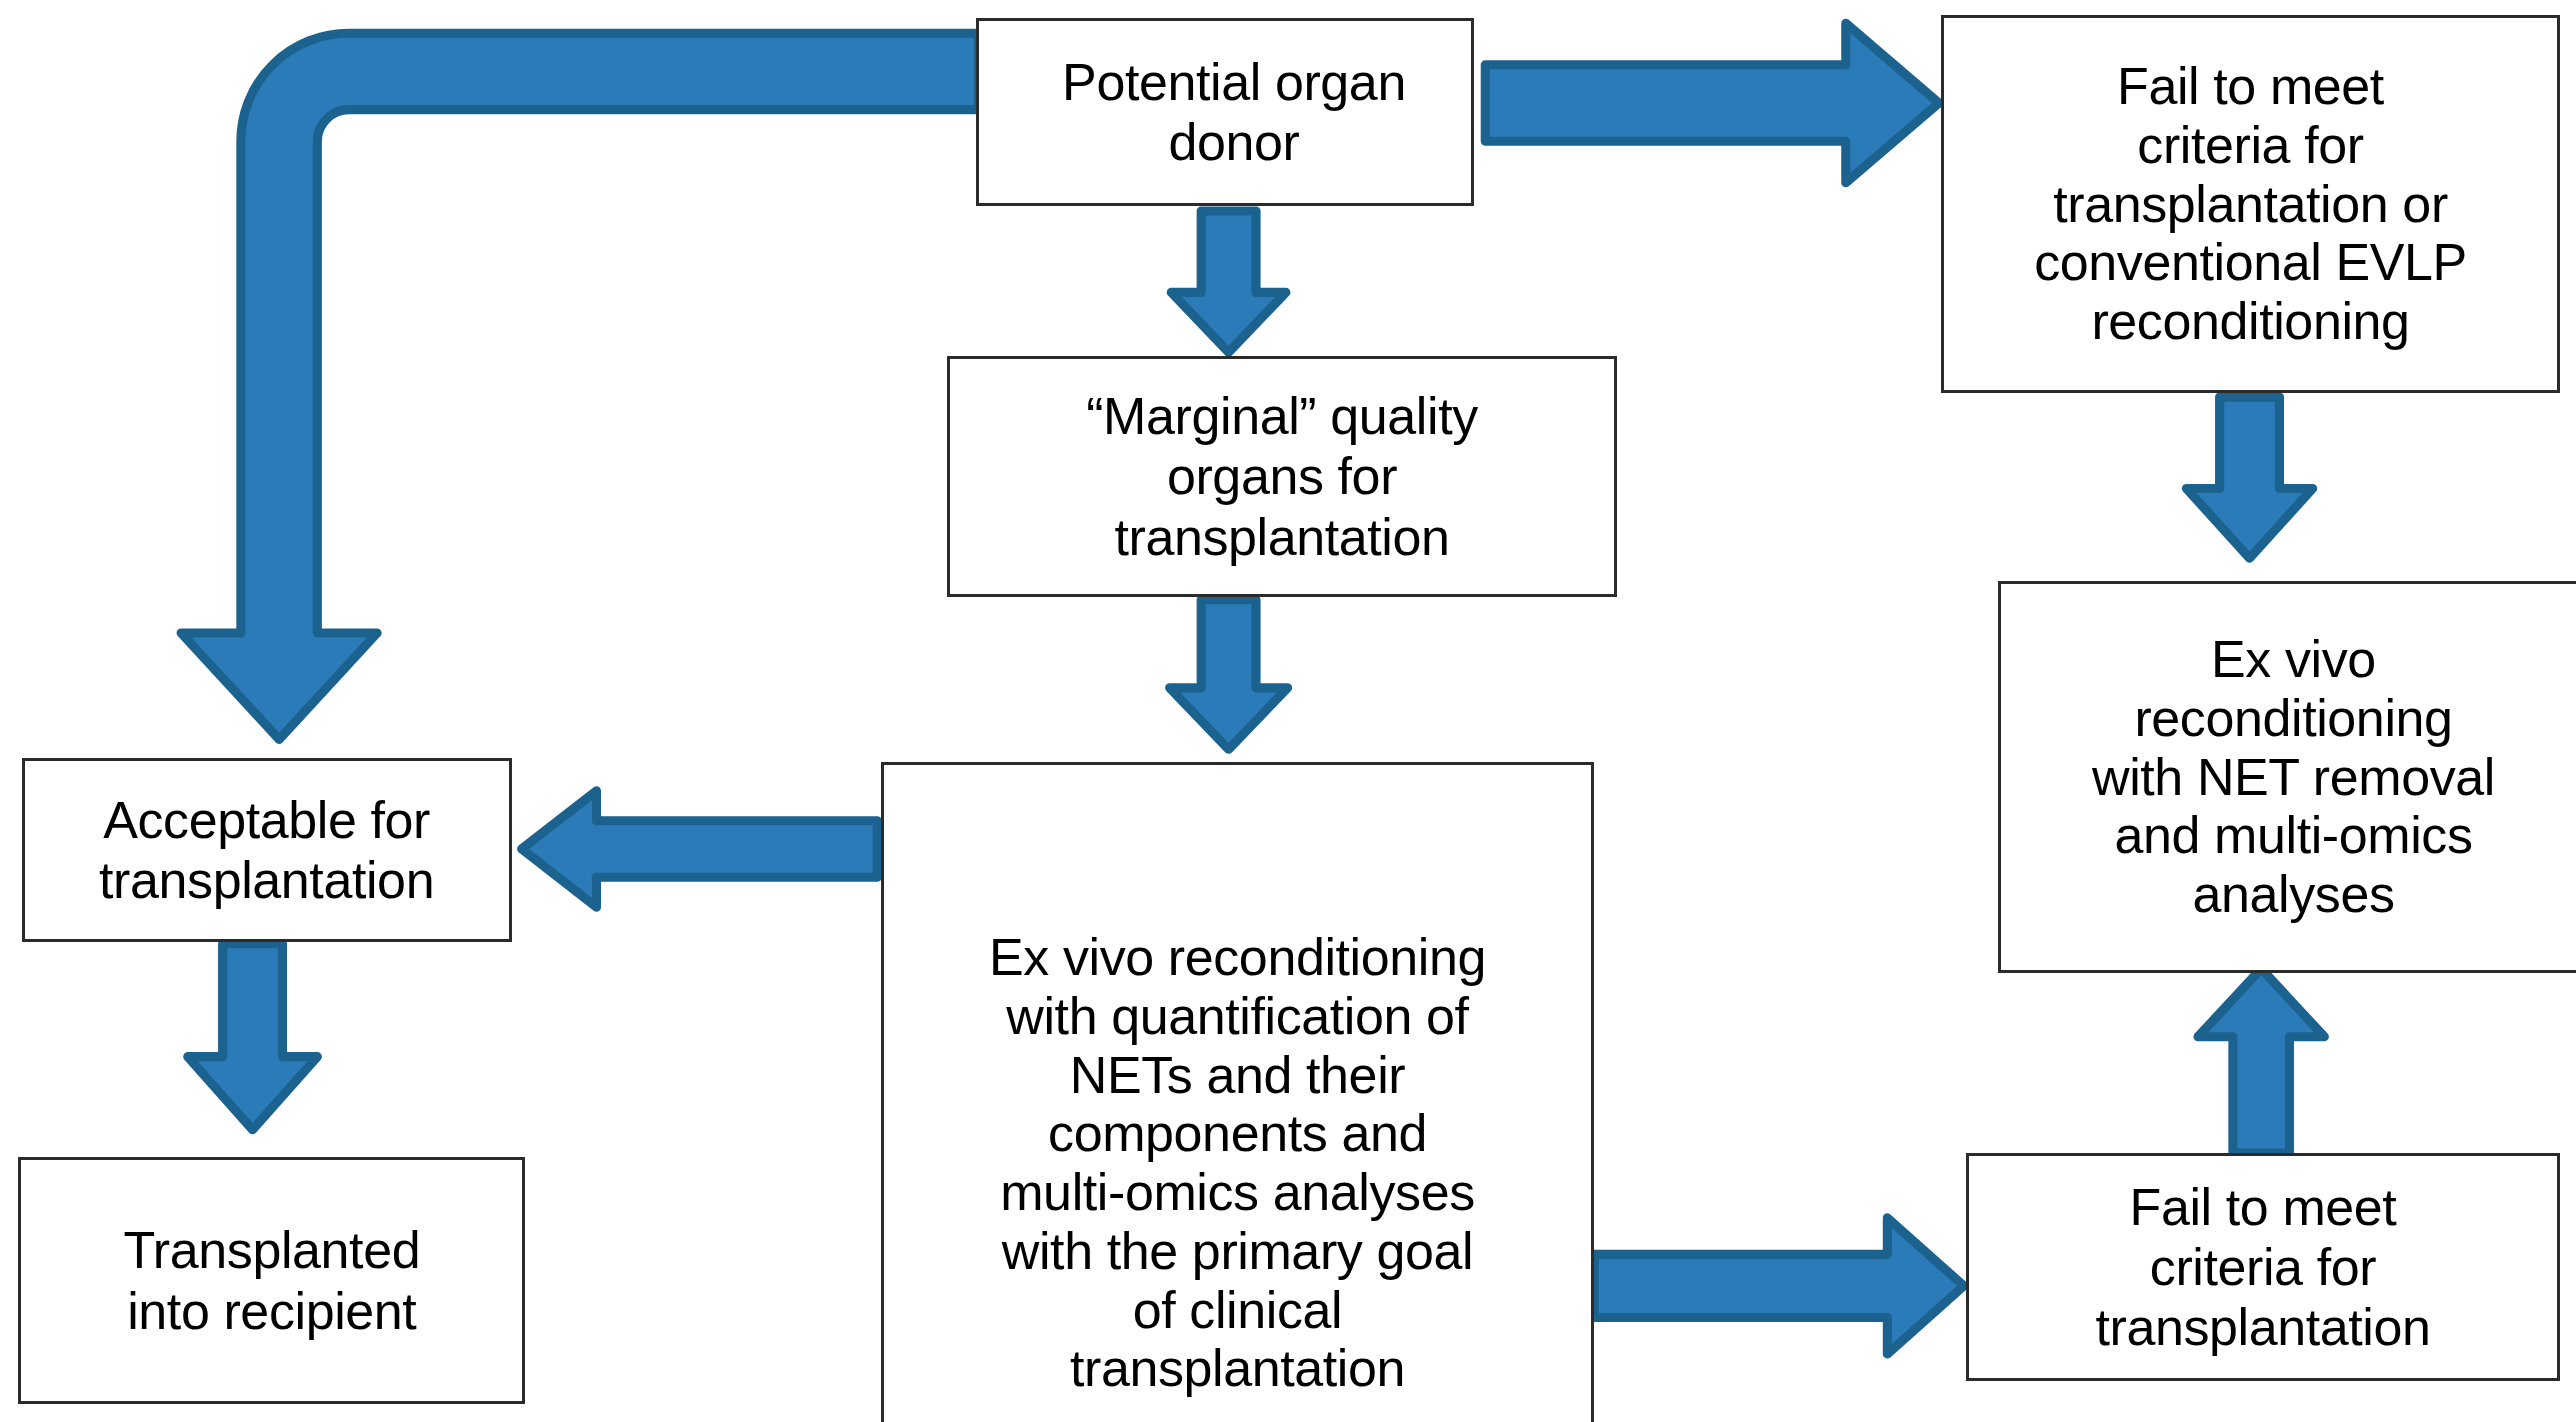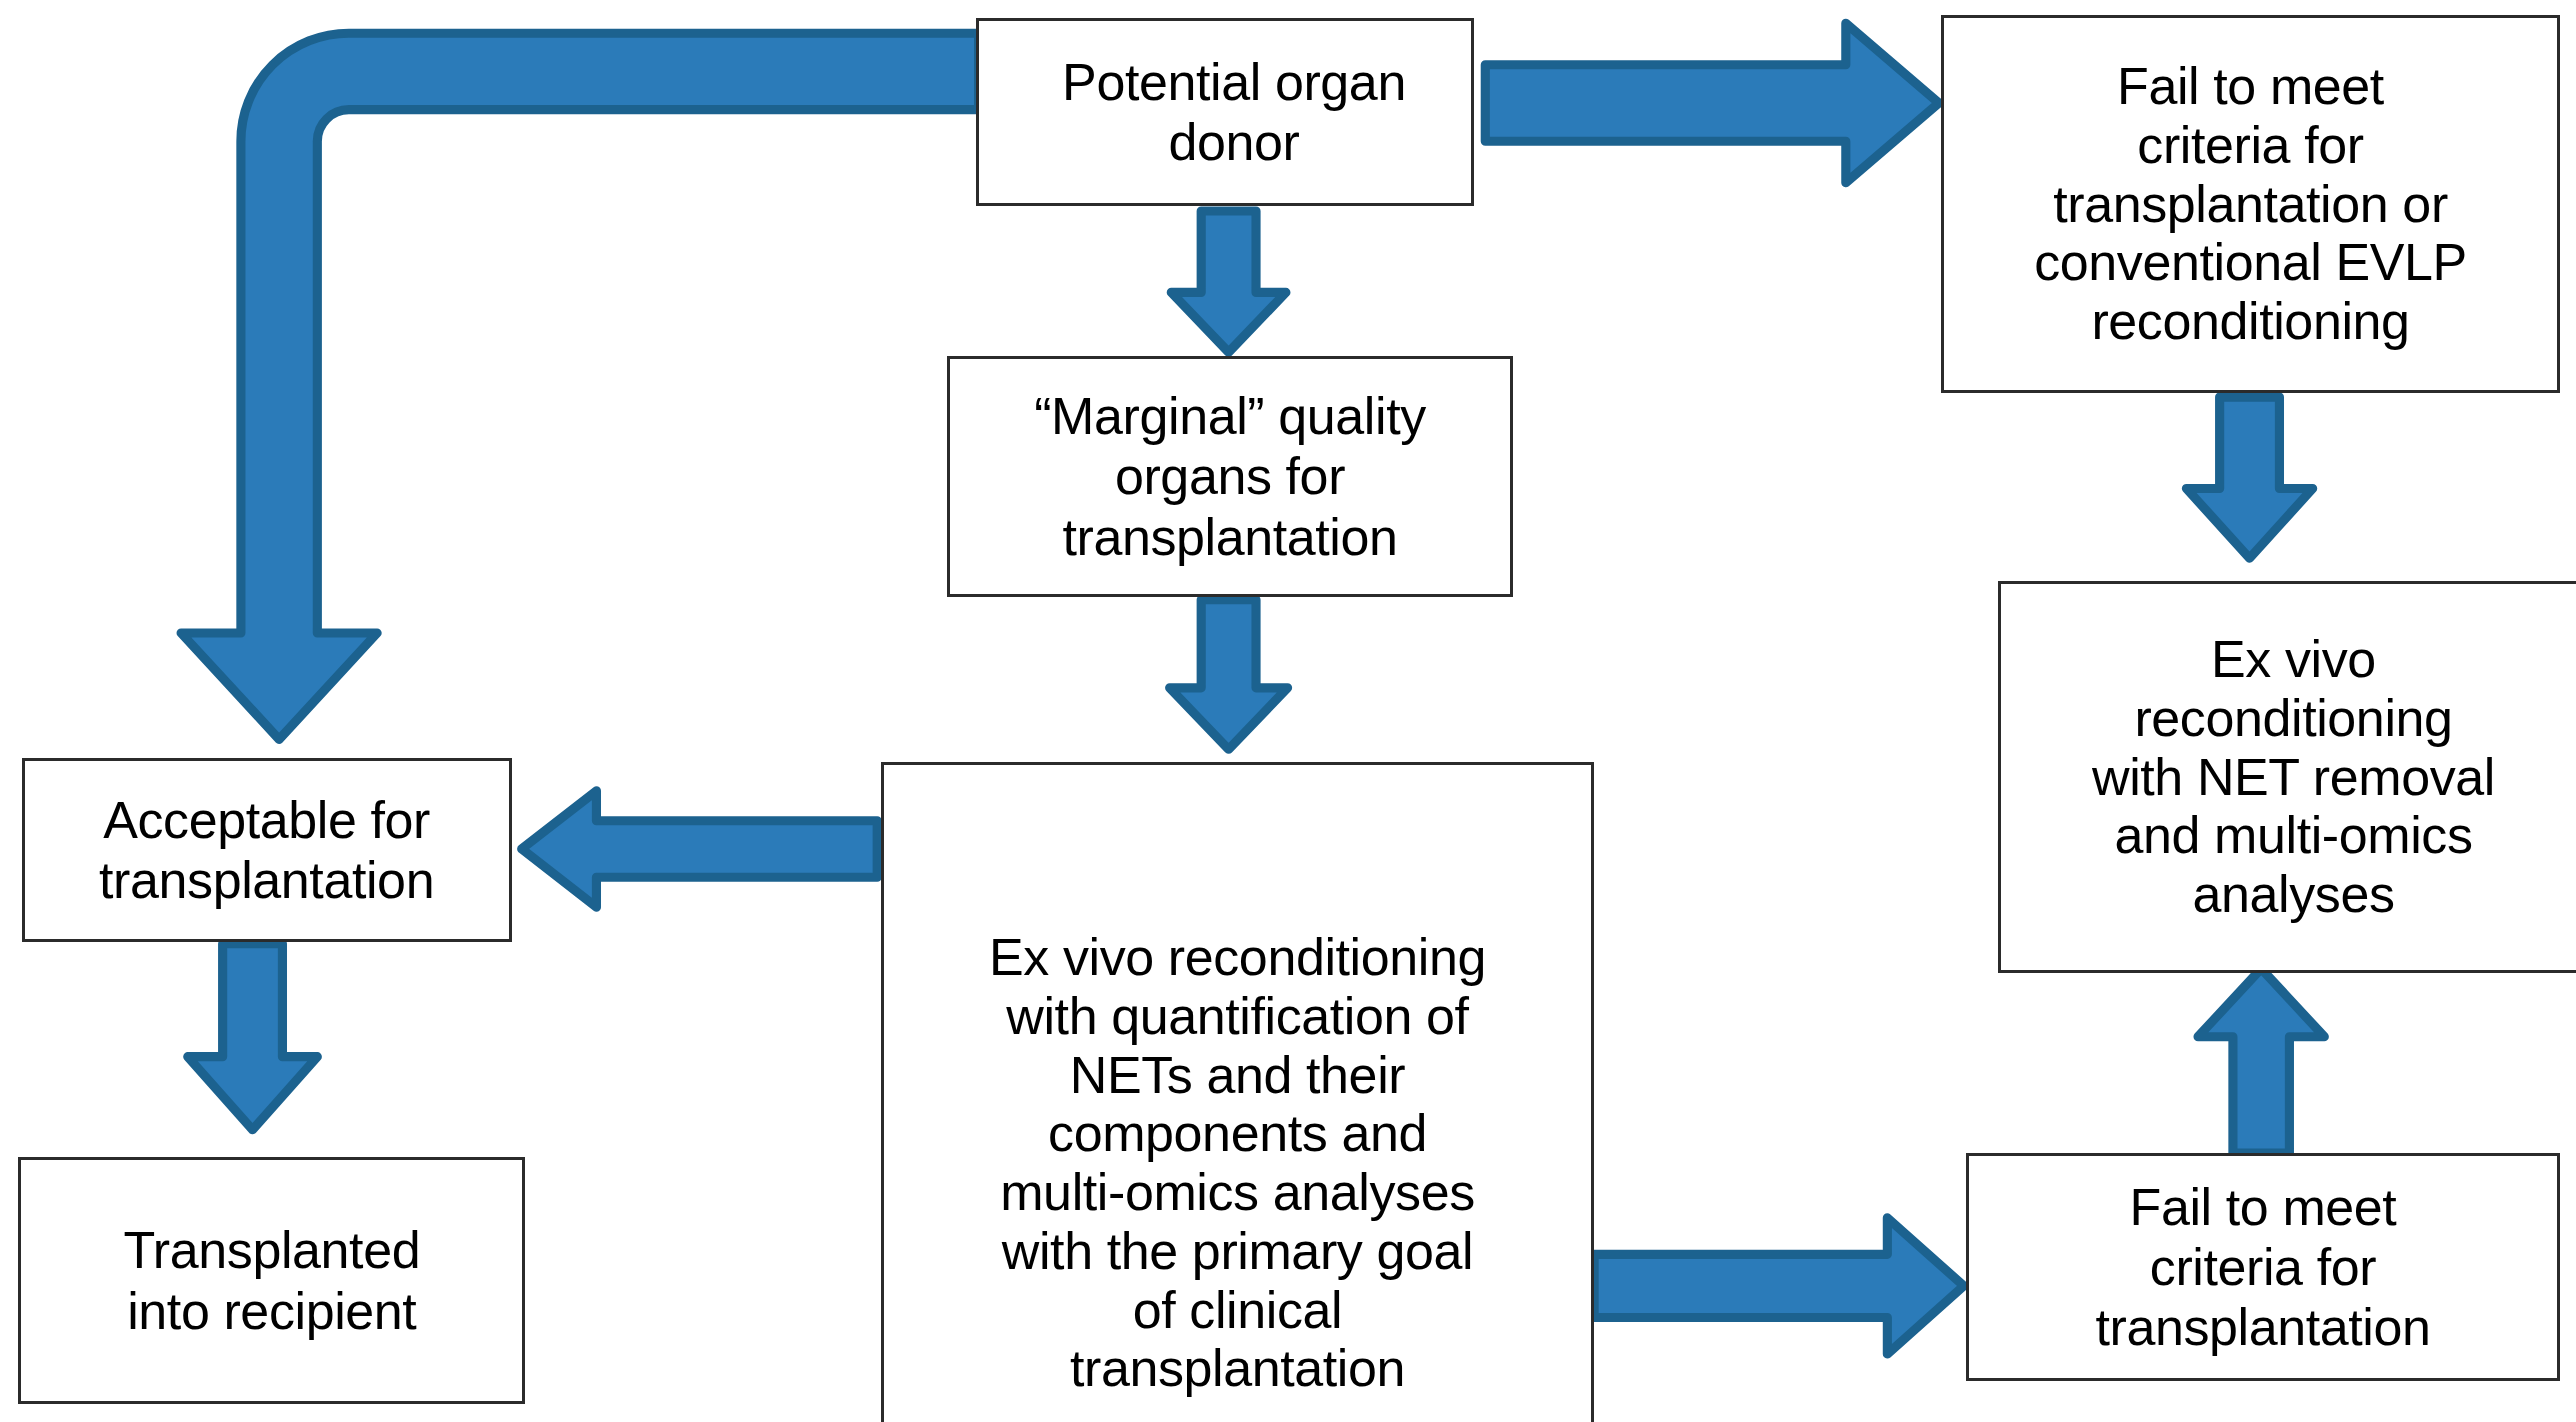--- a/index.html
+++ b/index.html
@@ -115,21 +115,21 @@
   </div>
 
   <div class="node tight" style="left:1941px;top:15px;width:619px;height:378px;">
     <span class="txt">Fail to meet
 criteria for
 transplantation or
 conventional EVLP
 reconditioning</span>
   </div>
 
-  <div class="node" style="left:947px;top:356px;width:566px;height:241px;">
+  <div class="node" style="left:947px;top:356px;width:670px;height:241px;">
     <span class="txt">“Marginal” quality
 organs for
 transplantation</span>
   </div>
 
   <div class="node tight" style="left:1998px;top:581px;width:591px;height:392px;text-align:center;">
     <span class="txt">Ex vivo
 reconditioning
 with NET removal
 and multi-omics

